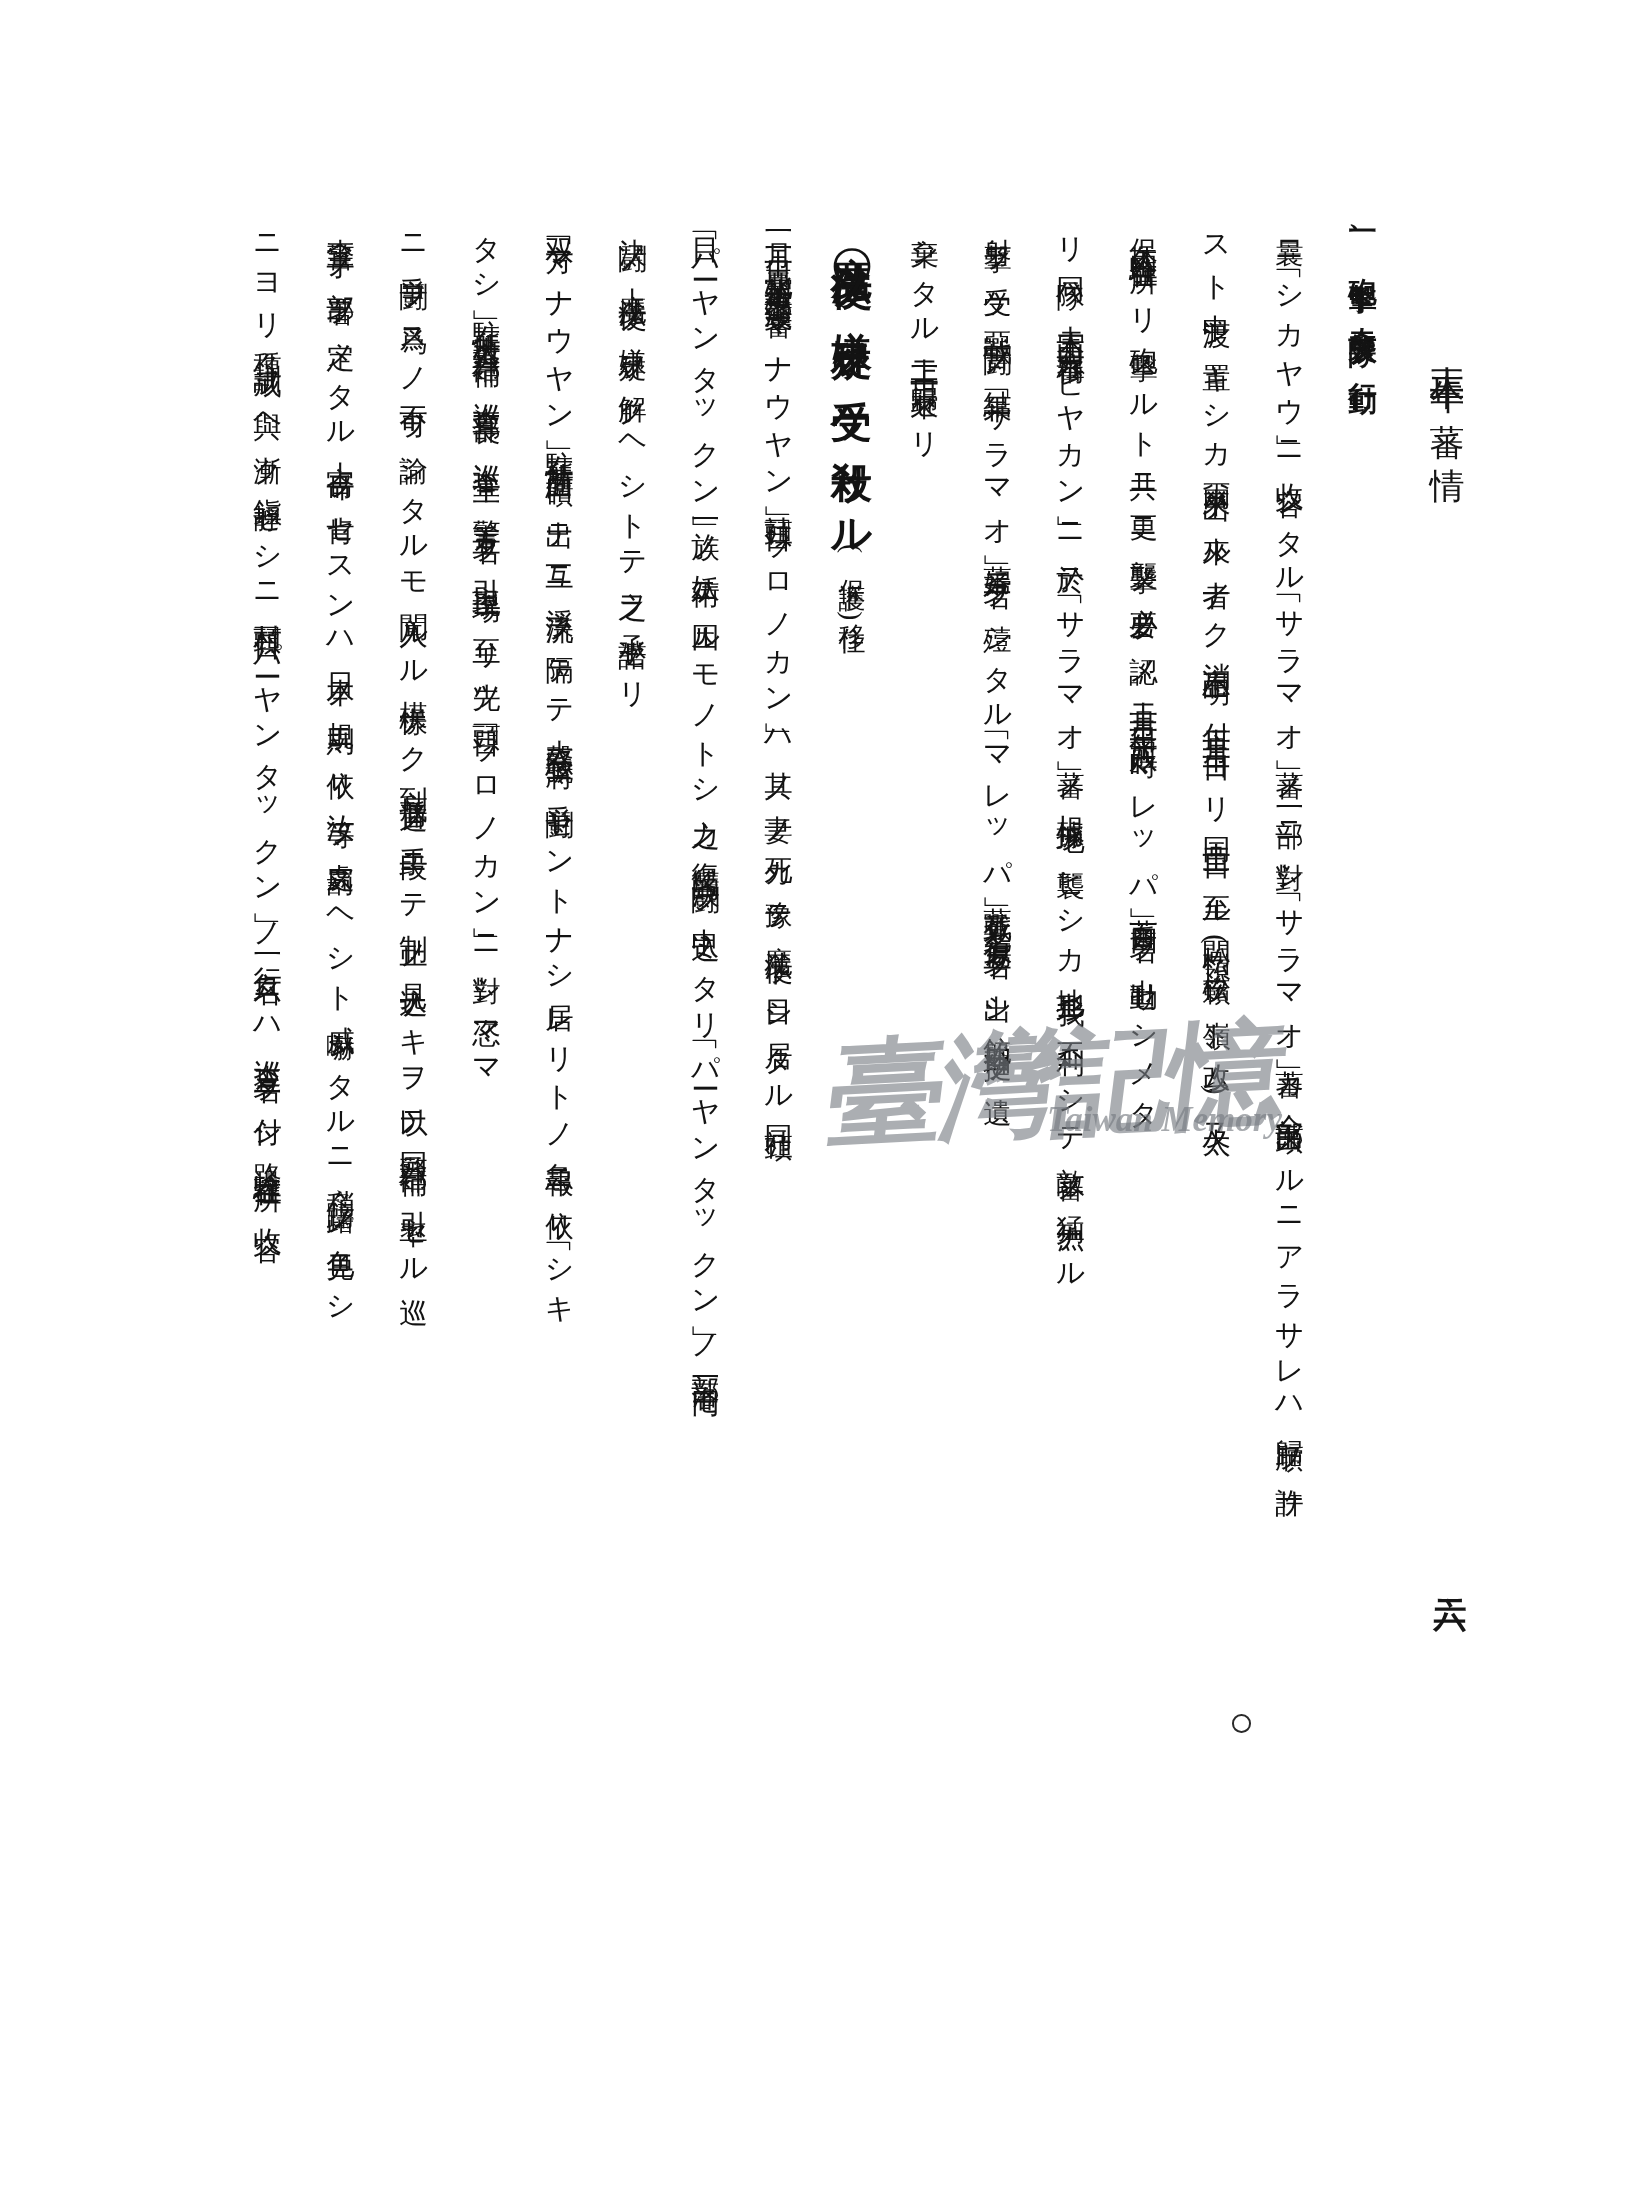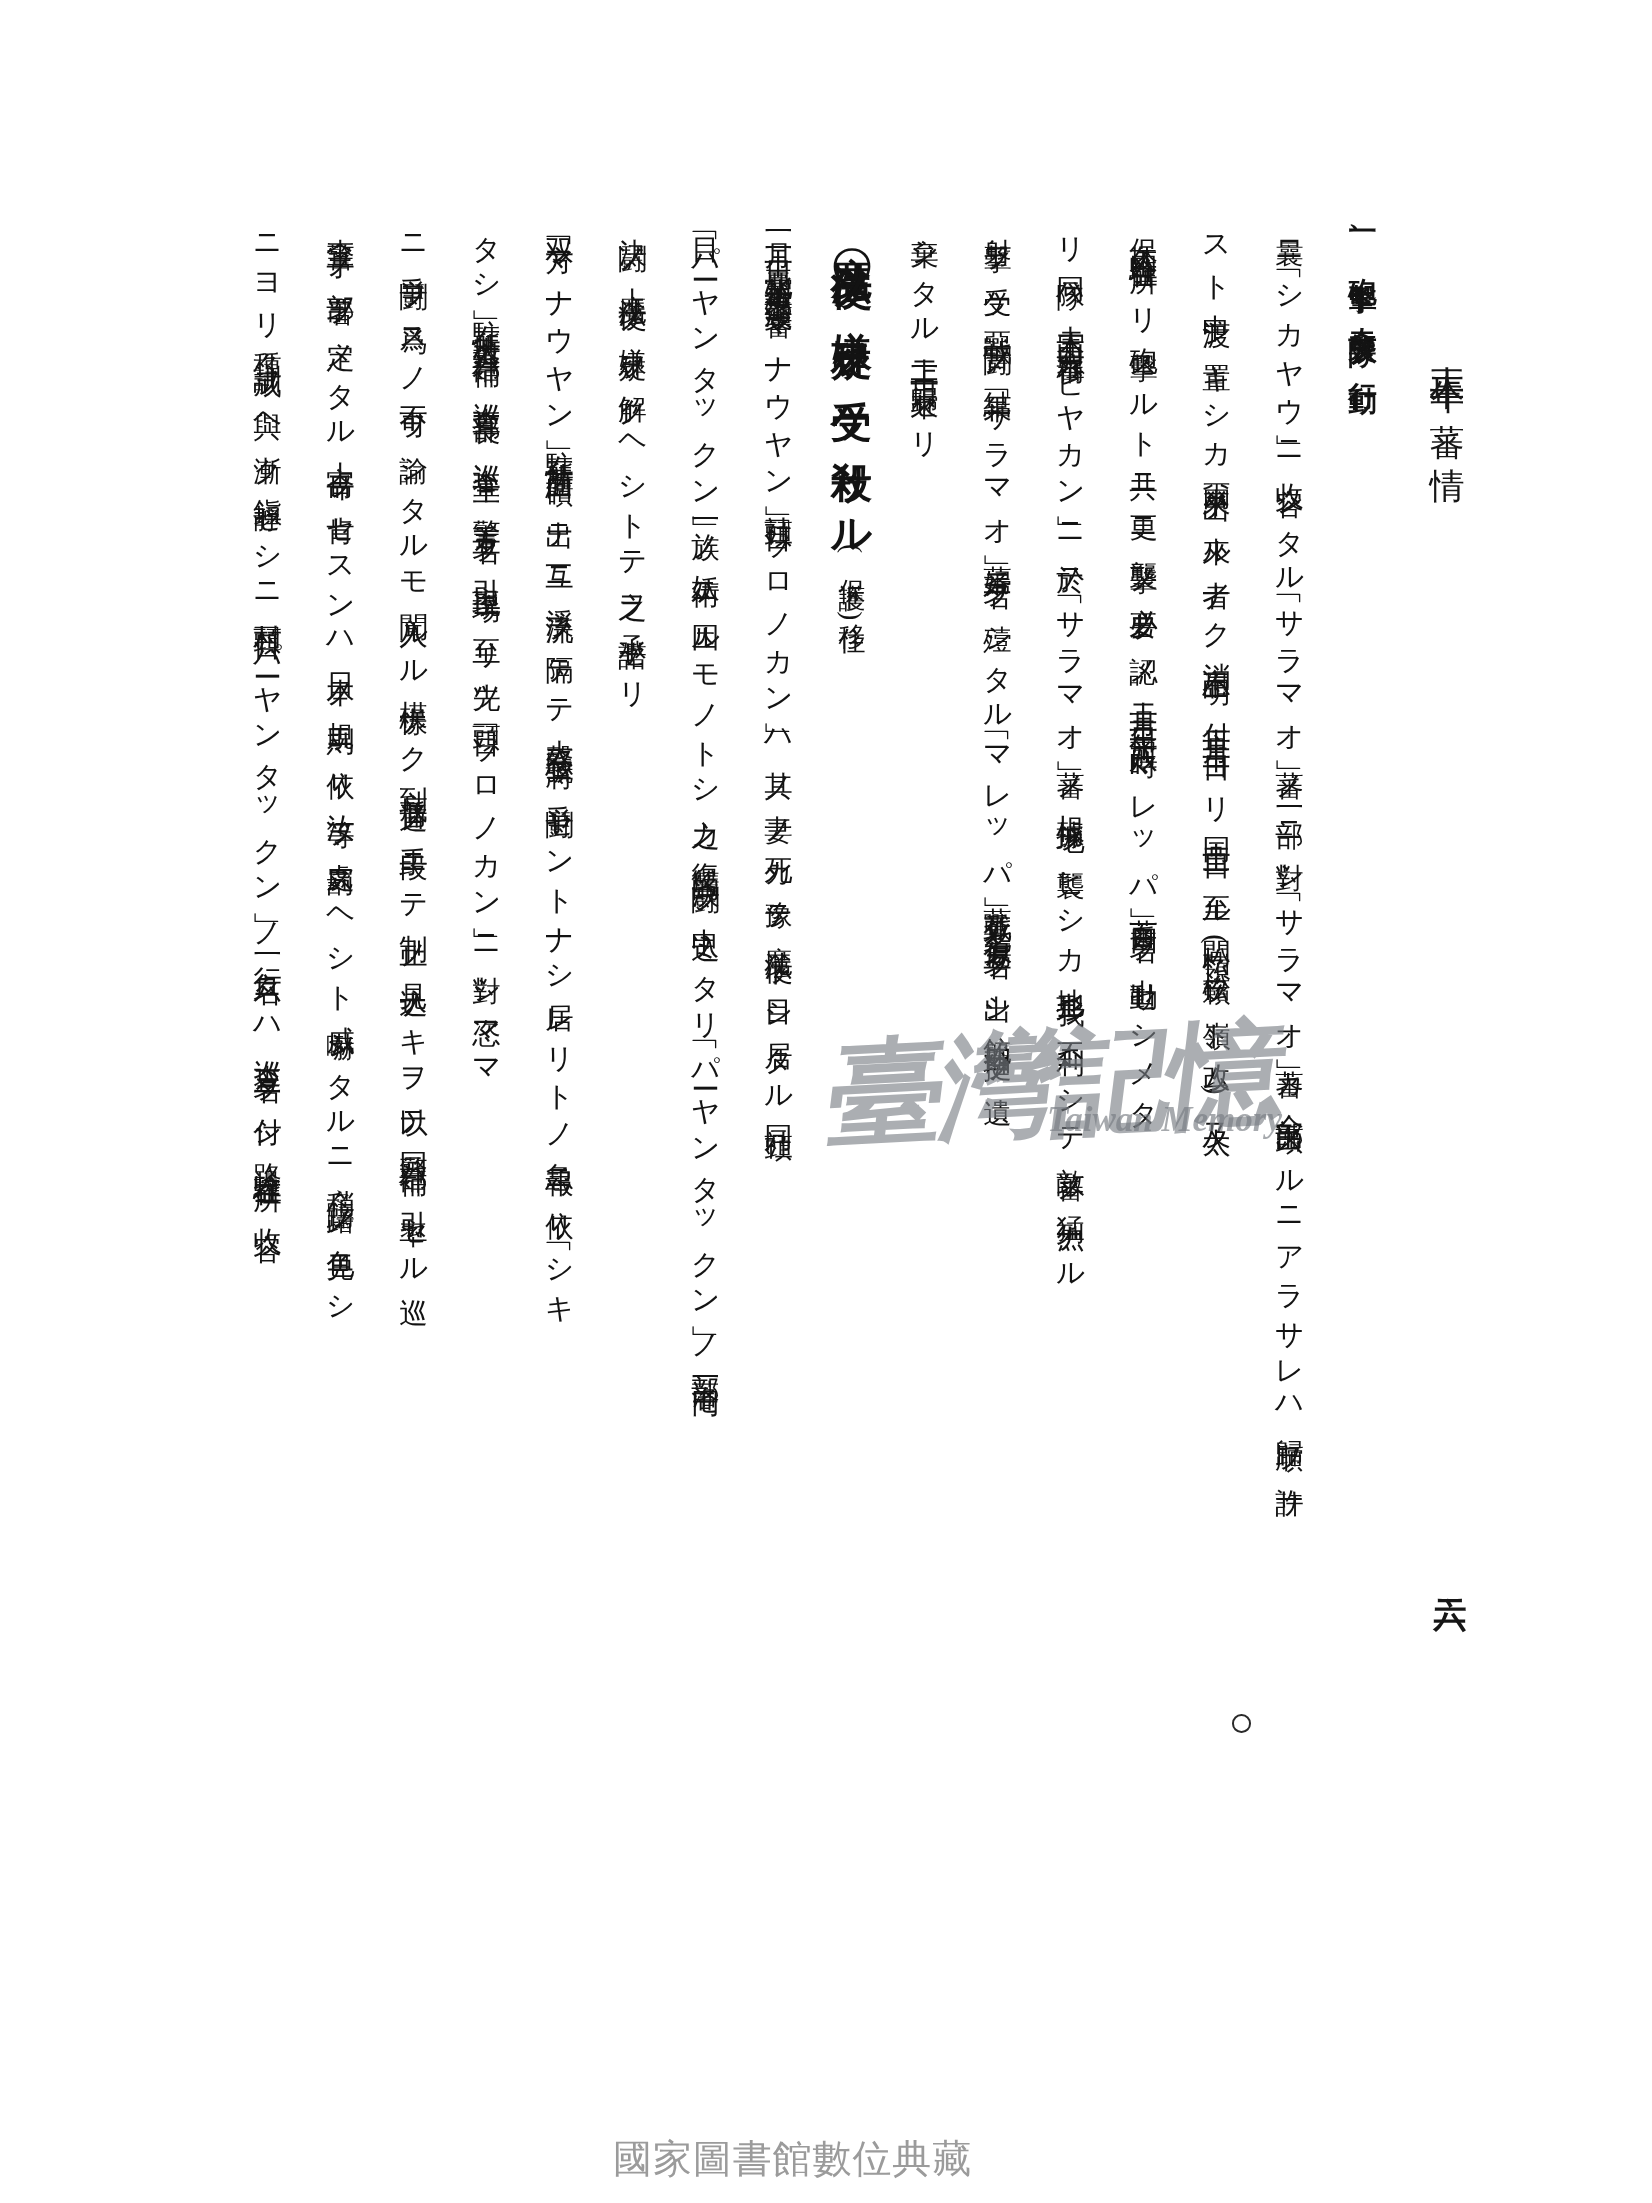--- a/index.html
+++ b/index.html
@@ -142,16 +142,15 @@
       <div class="col body">ニヨリ種々訓戒ヲ與ヘ漸ク鎭靜セシニ村頭目「パーヤンタックン」ノ一行六名ニハ巡査三名ヲ付シ路邊駐在所ニ收容</div>
     </div>
 
   <div class="circle-mark"></div>
 
   <div class="watermark">
     <div class="wm-cjk">臺灣記憶</div>
     <div class="wm-en">Taiwan Memory</div>
   </div>
 
-  <div class="footer-stamp">國家圖書館數位典藏</div>
 
 </div>
 
 
 </body></html>

